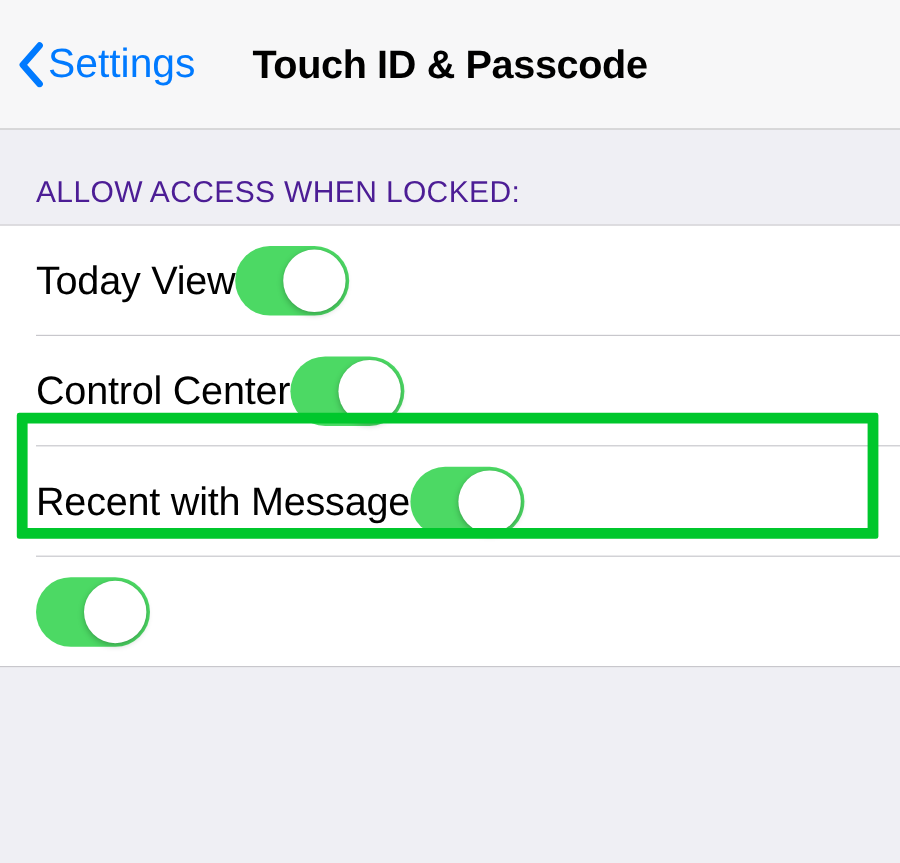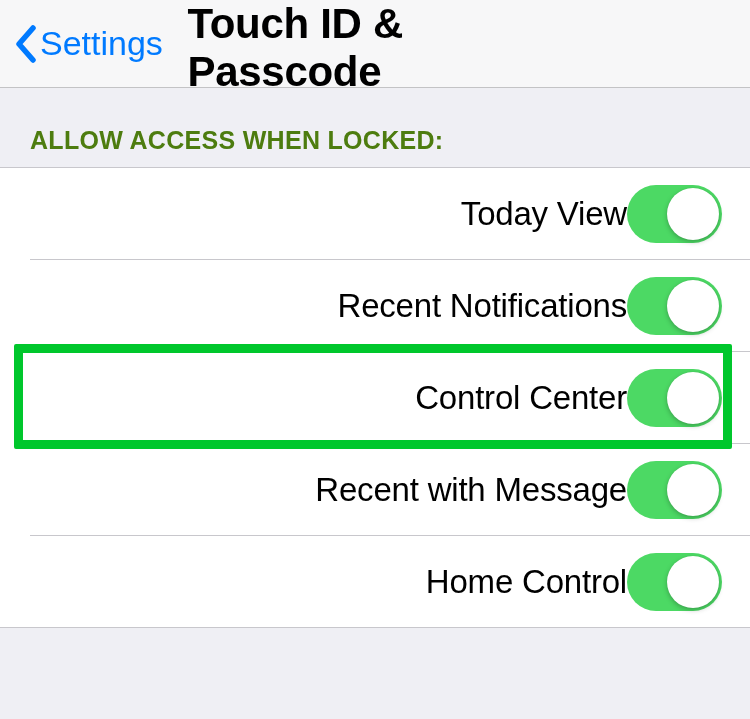--- a/index.html
+++ b/index.html
@@ -9,24 +9,25 @@
       -webkit-font-smoothing: antialiased;
     }
     body {
       font-family: -apple-system, 'Helvetica Neue', Helvetica, Arial, sans-serif;
       background: #efeff4;
       width: 750px;
       height: 719px;
       overflow: hidden;
     }
     .nav-bar {
-      height: 88px;
+      height: 108px;
       background: #f7f7f8;
       border-bottom: 1px solid #c3c3c5;
       display: flex;
+      align-items: center;
       position: relative;
     }
     .back-button {
       display: flex;
       align-items: center;
       padding-left: 14px;
       cursor: pointer;
       color: #007aff;
       font-size: 34px;
       font-weight: 400;
@@ -35,42 +36,42 @@
       display: inline-block;
       margin-right: 4px;
     }
     .chevron-left svg {
       display: block;
     }
     .nav-title {
       position: absolute;
       left: 50%;
       transform: translateX(-50%);
-      font-size: 42px;
+      font-size: 33px;
       font-weight: 600;
       color: #000;
       letter-spacing: -0.3px;
     }
     .section-header {
       padding: 38px 30px 12px 30px;
       font-size: 25px;
-      font-weight: 700;
-      color: #4d7c0f;
+      font-weight: 400;
+      color: #4c1d95;
       letter-spacing: 0.3px;
     }
     .list {
       background: #fff;
       border-top: 1px solid #c8c7cc;
     }
     .list-item {
       height: 92px;
       padding-left: 30px;
       display: flex;
       align-items: center;
-      justify-content: flex-end;
+      justify-content: flex-start;
       position: relative;
     }
     .list-item::after {
       content: '';
       position: absolute;
       left: 30px;
       right: 0;
       bottom: 0;
       height: 1px;
       background: #c8c7cc;
@@ -133,45 +134,36 @@
 <div class="list">
   <div class="list-item">
     <span class="list-item-label">Today View</span>
     <div class="toggle-wrap">
       <div class="toggle">
           <div class="knob"></div>
         </div>
     </div>
   </div>
   <div class="list-item">
-    <span class="list-item-label">Recent Notifications</span>
-    <div class="toggle-wrap">
-      <div class="toggle">
-          <div class="knob"></div>
-        </div>
-    </div>
-  </div>
-  <div class="list-item">
     <span class="list-item-label">Control Center</span>
     <div class="toggle-wrap">
       <div class="toggle">
           <div class="knob"></div>
         </div>
     </div>
   </div>
   <div class="list-item">
     <span class="list-item-label">Recent with Message</span>
     <div class="toggle-wrap">
       <div class="toggle">
           <div class="knob"></div>
         </div>
     </div>
   </div>
   <div class="list-item">
-    <span class="list-item-label">Home Control</span>
     <div class="toggle-wrap">
       <div class="toggle">
           <div class="knob"></div>
         </div>
     </div>
   </div>
 </div>
 
 <div class="highlight-frame" style="left: 14px; top: 344px; width: 718px; height: 105px;"></div>
 

